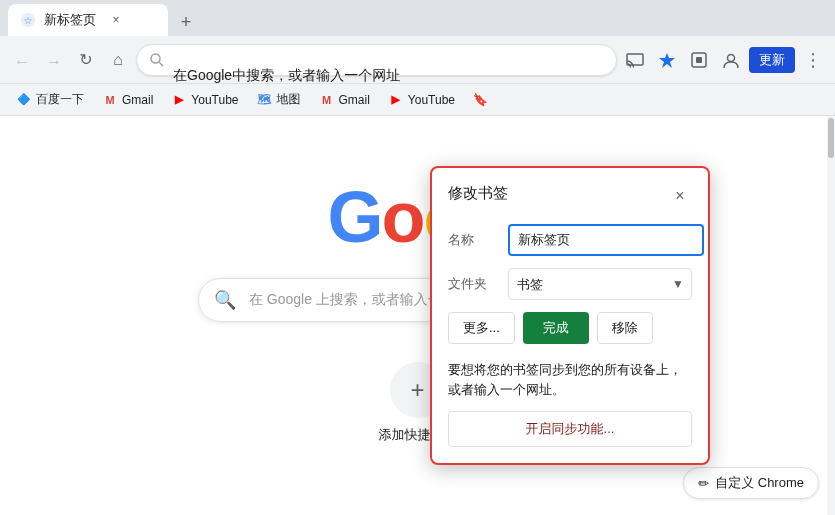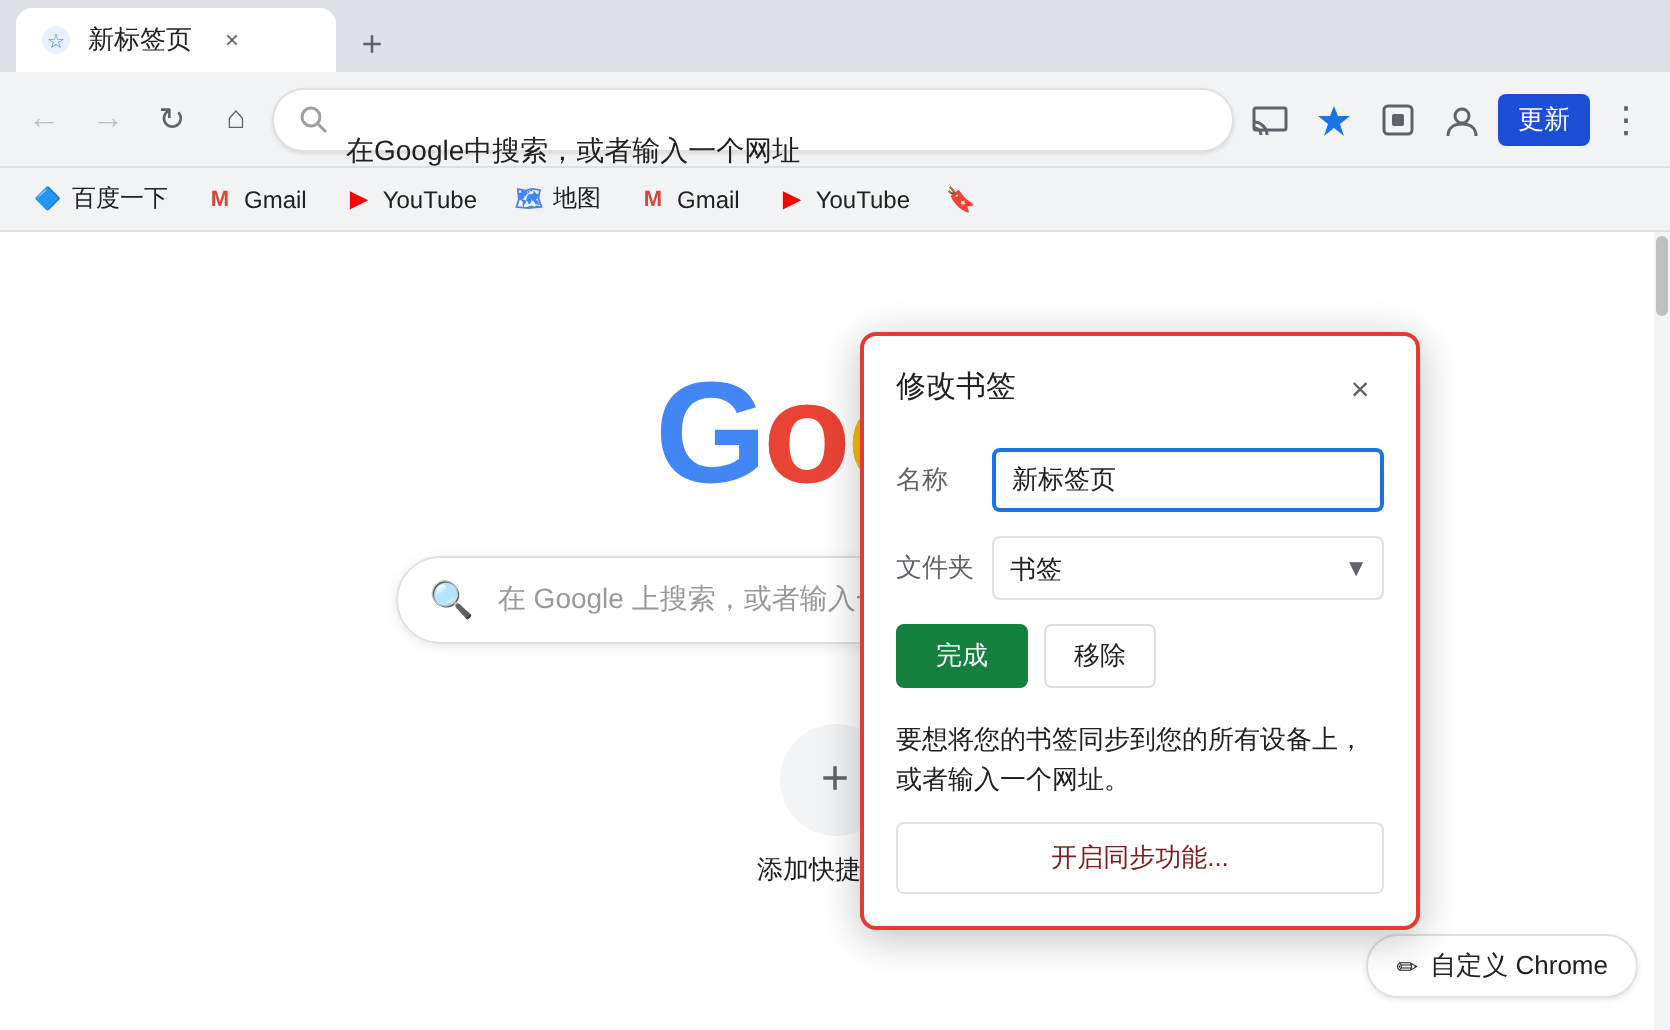--- a/index.html
+++ b/index.html
@@ -71,21 +71,21 @@
       border-radius: 8px;
       box-shadow: 0 4px 20px rgba(0,0,0,0.25);
       padding: 16px;
       z-index: 200;
       border: 2px solid #e53935;
     }
     .dialog-header { display: flex; justify-content: space-between; align-items: flex-start; margin-bottom: 16px; }
     .dialog-title { font-size: 15px; font-weight: 500; color: #202124; }
     .dialog-close { width: 24px; height: 24px; display: flex; align-items: center; justify-content: center; border-radius: 50%; cursor: pointer; font-size: 16px; color: #5f6368; border: none; background: none; }
 
-    .dialog-field { display: flex; align-items: center; margin-bottom: 12px; gap: 8px; }
+    .dialog-field { display: flex; align-items: center; margin-bottom: 12px; gap: 20px; }
     .field-label { font-size: 13px; color: #5f6368; width: 40px; flex-shrink: 0; }
     .field-input { flex: 1; height: 32px; border: 2px solid #1a73e8; border-radius: 4px; padding: 0 8px; font-size: 13px; color: #202124; outline: none; font-family: inherit; }
     .select-wrapper { flex: 1; position: relative; }
     .select-wrapper select { width: 100%; height: 32px; border: 1px solid #e0e0e0; border-radius: 4px; padding: 0 8px; font-size: 13px; color: #202124; background: #fff; appearance: none; cursor: pointer; font-family: inherit; }
     .select-arrow { position: absolute; right: 8px; top: 50%; transform: translateY(-50%); pointer-events: none; color: #5f6368; font-size: 12px; }
 
     .dialog-actions { display: flex; justify-content: flex-start; gap: 8px; margin-bottom: 16px; }
     .btn-more { padding: 6px 14px; border: 1px solid #dadce0; border-radius: 4px; font-size: 13px; color: #202124; background: #fff; cursor: pointer; font-family: inherit; }
     .btn-done { padding: 6px 20px; border: none; border-radius: 4px; font-size: 13px; color: #fff; background: #15803d; cursor: pointer; font-family: inherit; }
     .btn-remove { padding: 6px 14px; border: 1px solid #dadce0; border-radius: 4px; font-size: 13px; color: #202124; background: #fff; cursor: pointer; font-family: inherit; text-align: right; }
@@ -236,20 +236,21 @@
           <select>
             <option>书签</option>
             <option>书签栏</option>
             <option>其他书签</option>
           </select>
           <span class="select-arrow">▼</span>
         </div>
       </div>
 
       <div class="dialog-actions">
+        <button class="btn-more">更多...</button>
         <button class="btn-done">完成</button>
         <button class="btn-remove">移除</button>
       </div>
 
       <p class="sync-notice">要想将您的书签同步到您的所有设备上，或者输入一个网址。</p>
 
       <button class="sync-link-btn">开启同步功能...</button>
     </div>
   </div>
 

